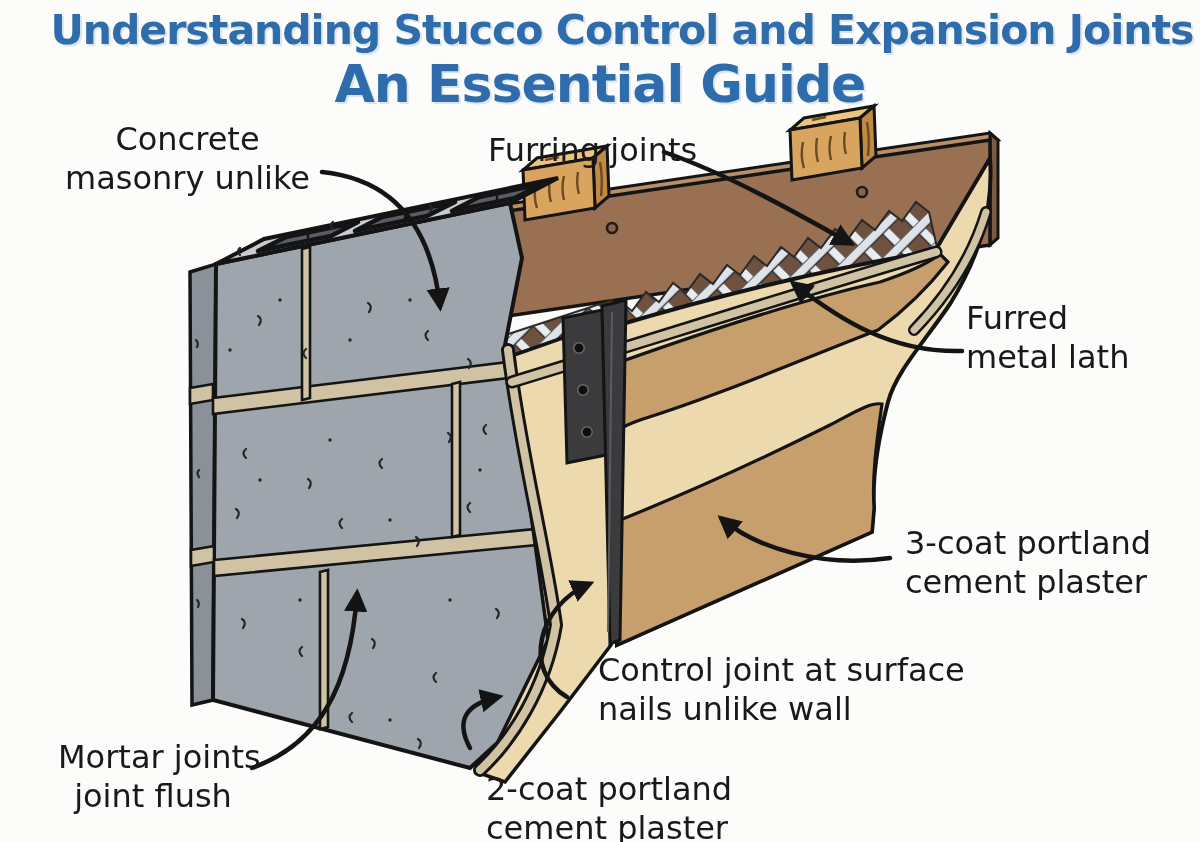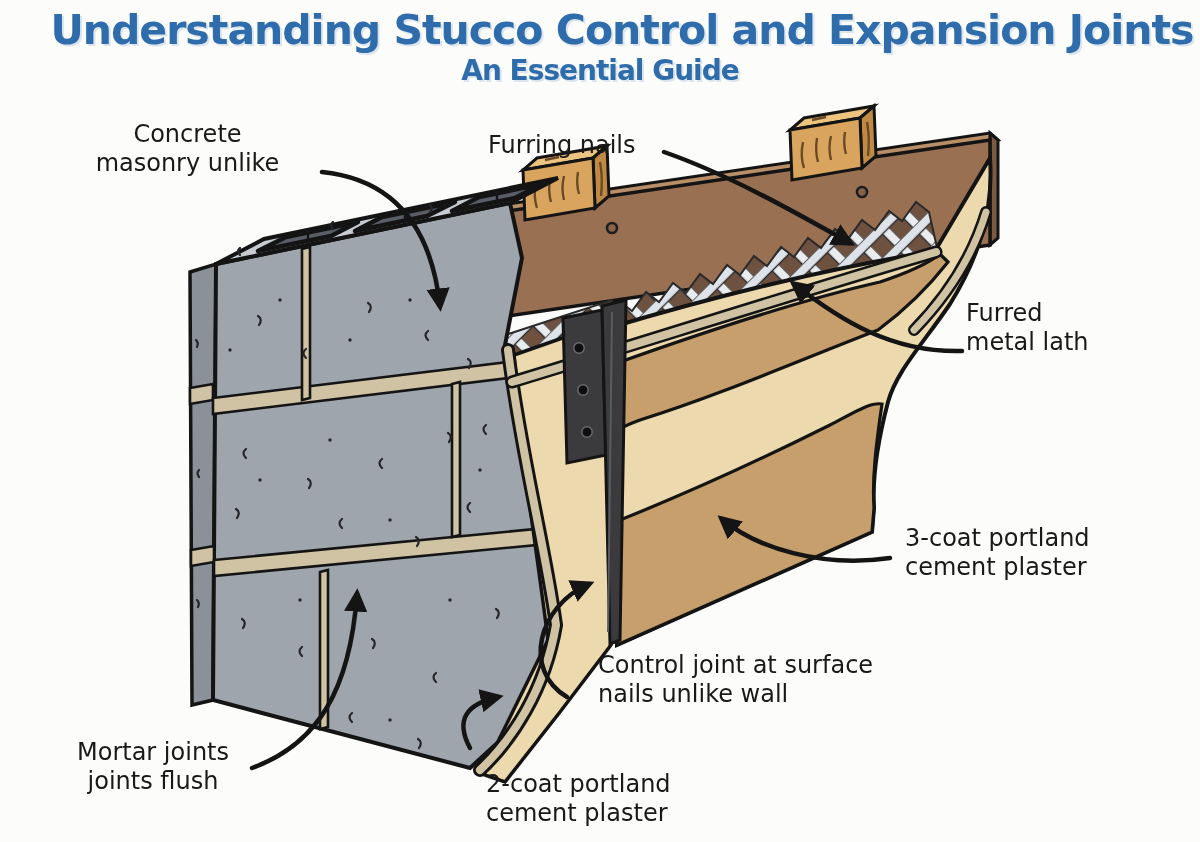--- a/index.html
+++ b/index.html
@@ -3,22 +3,22 @@
 <meta charset="utf-8">
 <style>
   html,body{margin:0;padding:0;background:#e8e8e8;}
   .stage{position:relative;width:1200px;height:842px;background:#fcfcfa;overflow:hidden;
          font-family:"DejaVu Sans",sans-serif;}
   .stage svg{position:absolute;left:0;top:0;}
   .title{position:absolute;left:0;top:6px;width:1200px;text-align:center;color:#2e6cab;
          font-weight:bold;line-height:1.18;letter-spacing:-1px;
          text-shadow:2px 2px 0 rgba(110,150,195,0.22);}
   .title .t1{display:block;font-size:41px;margin-left:44px;}
-  .title .t2{display:block;font-size:28px;}
-  .label{position:absolute;color:#191919;font-size:24px;line-height:1.22;white-space:nowrap;}
+  .title .t2{display:block;font-size:52px;}
+  .label{position:absolute;color:#191919;font-size:32px;line-height:1.22;white-space:nowrap;}
   .label span{display:block;}
   .center{text-align:center;}
 </style>
 </head>
 <body>
 
 <div class="stage">
 
 <svg width="1200" height="842" viewBox="0 0 1200 842">
   <defs>
@@ -199,21 +199,21 @@
   <span class="t1">Understanding Stucco Control and Expansion Joints</span>
   <span class="t2">An Essential Guide</span>
 </div>
 
 <div class="label center" style="left:55px;top:120px;width:265px;">
   <span>Concrete</span>
   <span>masonry unlike</span>
 </div>
 
 <div class="label" style="left:488px;top:131px;">
-  <span>Furring nails</span>
+  <span>Furring joints</span>
 </div>
 
 <div class="label" style="left:966px;top:299px;">
   <span>Furred</span>
   <span>metal lath</span>
 </div>
 
 <div class="label" style="left:905px;top:524px;">
   <span>3-coat portland</span>
   <span>cement plaster</span>
@@ -224,16 +224,16 @@
   <span>nails unlike wall</span>
 </div>
 
 <div class="label" style="left:486px;top:738px;margin-top:32px;">
   <span>2-coat portland</span>
   <span>cement plaster</span>
 </div>
 
 <div class="label center" style="left:58px;top:738px;width:190px;">
   <span>Mortar joints</span>
-  <span>joints flush</span>
+  <span>joint flush</span>
 </div>
 
 </div>
 
 </body></html>

